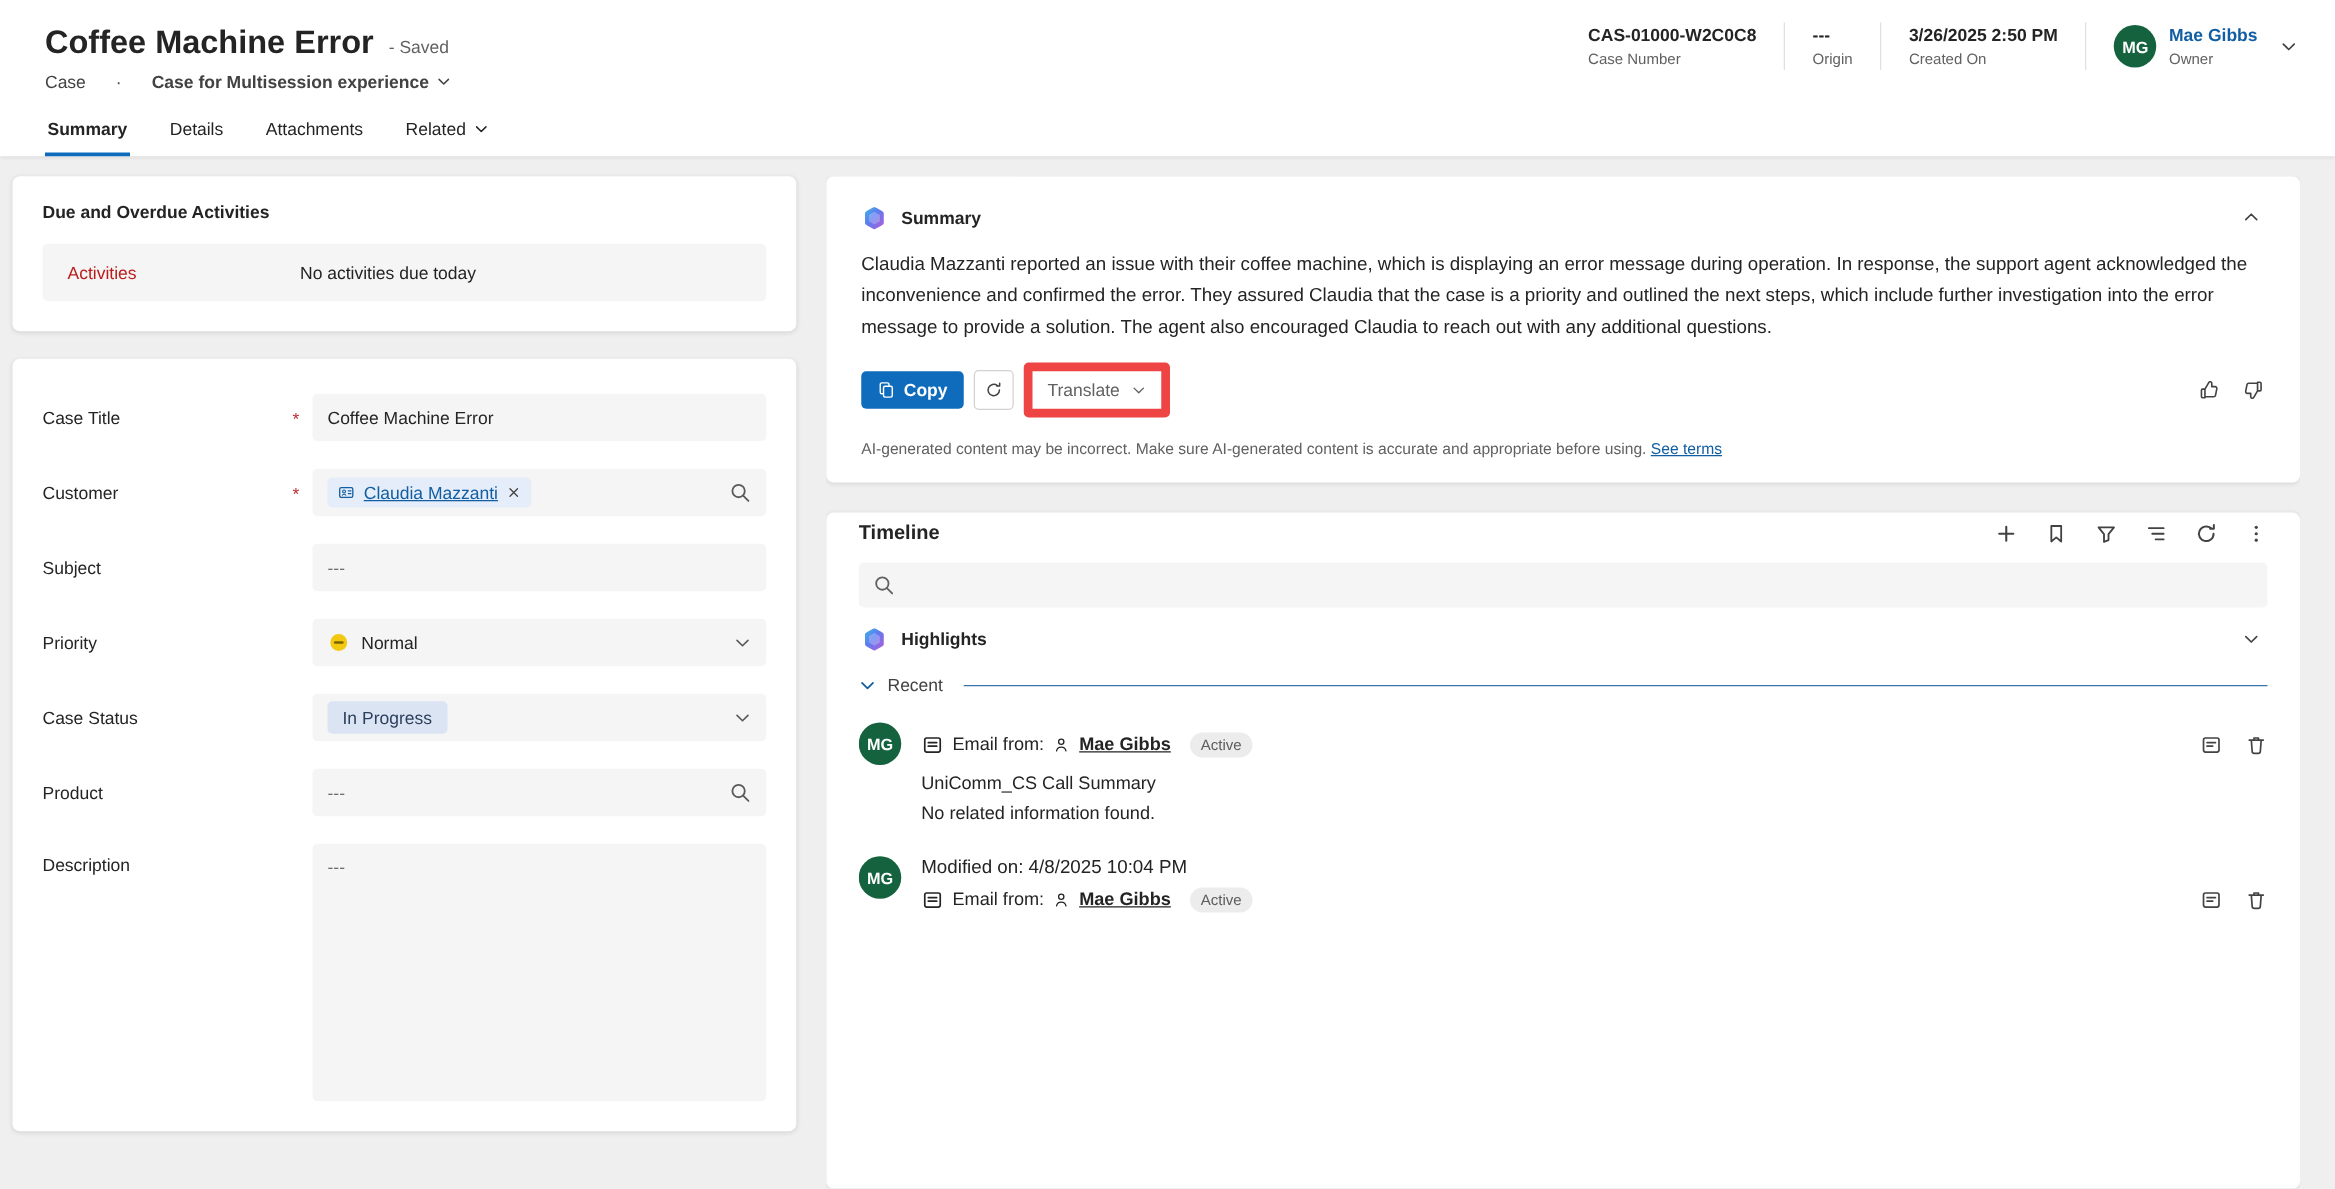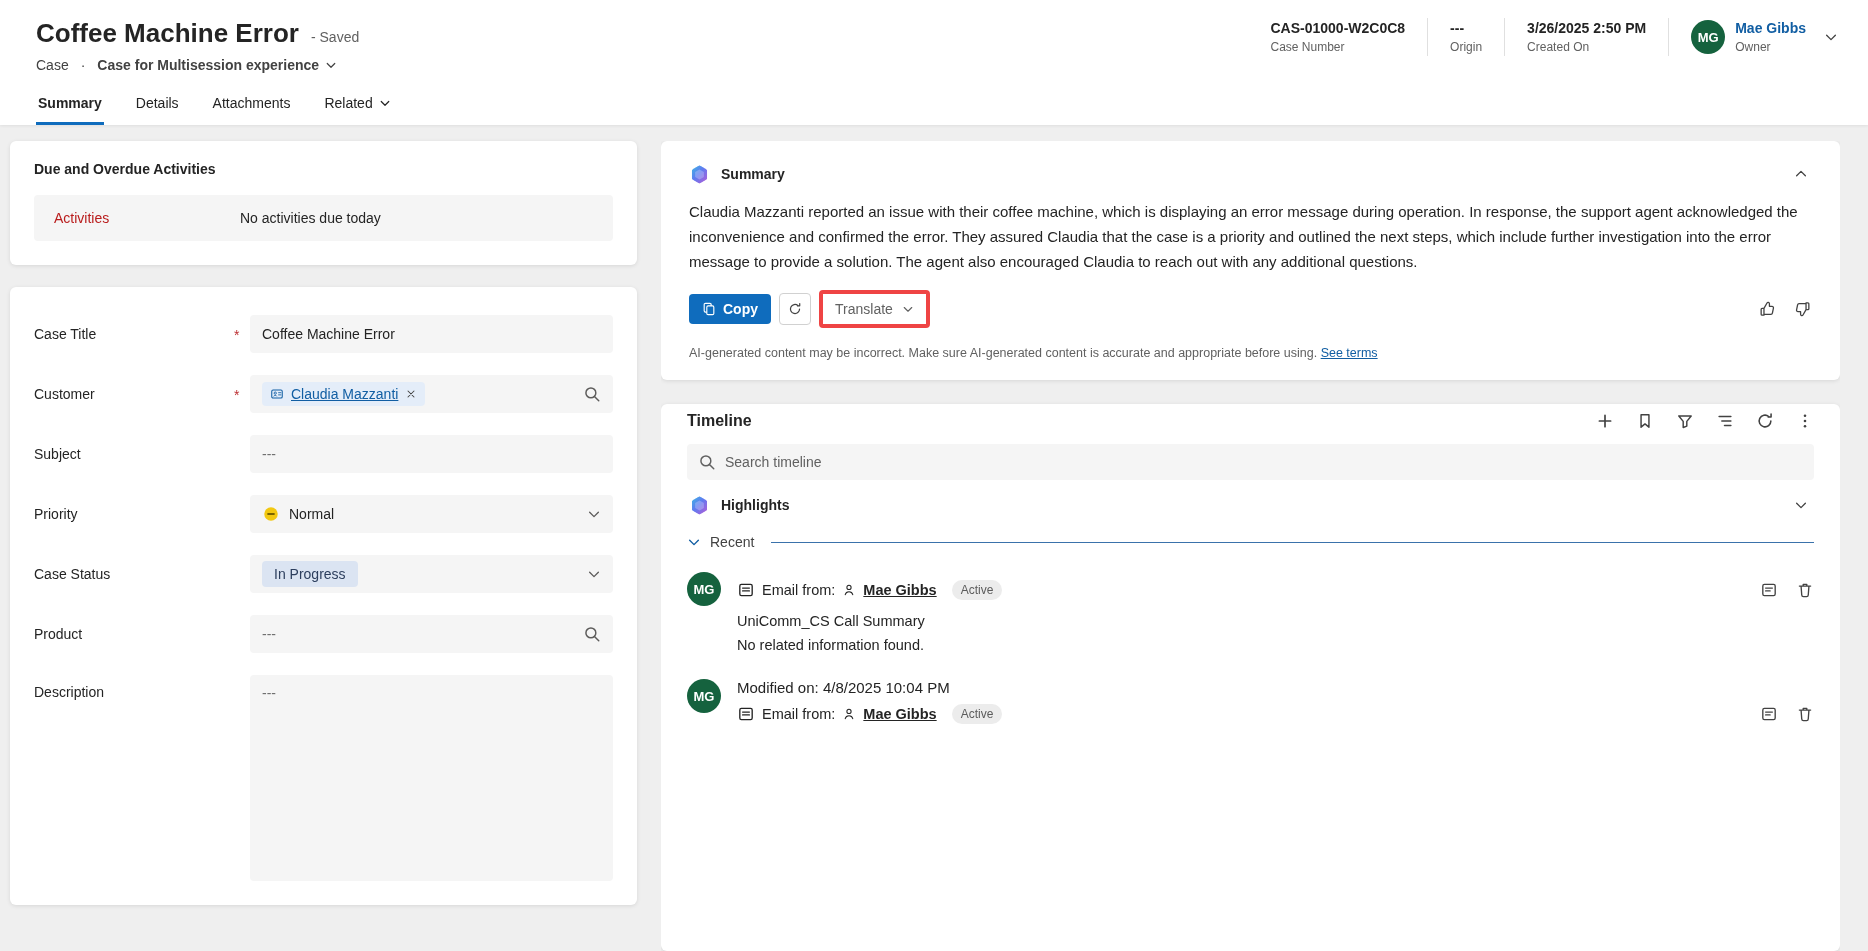--- a/index.html
+++ b/index.html
@@ -5,21 +5,21 @@
   * { margin:0; padding:0; box-sizing:border-box; }
   html,body { width:1868px; height:951px; overflow:hidden; }
   body { font-family:"Liberation Sans","DejaVu Sans",sans-serif; background:#efefef; color:#242424; font-size:14px; }
   .app { width:100%; height:100%; display:flex; flex-direction:column; }
 
   
   .page-header { background:#fff; padding:18px 30px 0 36px; position:relative; flex:0 0 auto; box-shadow:0 1px 3px rgba(0,0,0,.07); z-index:5; }
   .title-row { display:flex; align-items:baseline; gap:12px; }
   .page-title { font-size:26px; font-weight:700; color:#242424; }
   .saved-status { font-size:14px; color:#616161; }
-  .subtitle-row { display:flex; align-items:flex-end; gap:12px; margin-top:8px; font-size:14px; color:#424242; }
+  .subtitle-row { display:flex; align-items:flex-end; gap:24px; margin-top:8px; font-size:14px; color:#424242; }
   .form-selector { display:flex; align-items:center; gap:6px; font-weight:700; cursor:pointer; }
   .tabs { display:flex; gap:30px; margin-top:14px; }
   .tab { padding:8px 2px 11px; font-size:14px; color:#242424; border-bottom:3px solid transparent; cursor:pointer; display:flex; align-items:center; gap:6px; }
   .tab.active { font-weight:700; border-bottom-color:#0f6cbd; }
 
   .header-stats { position:absolute; top:18px; right:26px; display:flex; align-items:center; }
   .hstat { padding:2px 22px; }
   .hstat .v { font-size:14px; font-weight:700; color:#242424; white-space:nowrap; }
   .hstat .l { font-size:12px; color:#616161; margin-top:4px; }
   .hdiv { width:1px; height:38px; background:#e0e0e0; }
@@ -60,21 +60,21 @@
 
   
   .summary-card { padding:22px 28px 20px; flex:0 0 auto; }
   .scard-head { display:flex; align-items:center; gap:11px; }
   .scard-title { font-size:14px; font-weight:700; }
   .collapse-btn { margin-left:auto; color:#424242; cursor:pointer; display:flex; padding:4px; }
   .summary-body { margin-top:14px; font-size:15px; line-height:25px; color:#242424; }
   .summary-actions { margin-top:16px; display:flex; align-items:center; gap:8px; }
   .btn-primary { display:flex; align-items:center; gap:7px; background:#0f6cbd; color:#fff; border:none; border-radius:4px; padding:7px 13px; font-size:14px; font-weight:700; font-family:inherit; cursor:pointer; }
   .btn-icon { width:32px; height:32px; border:1px solid #d1d1d1; background:#fff; border-radius:4px; color:#424242; display:flex; align-items:center; justify-content:center; cursor:pointer; }
-  .btn-outline { display:flex; align-items:center; gap:9px; border:4px solid #ef4444; background:#fff; border-radius:4px; padding:7px 12px; font-size:14px; color:#616161; font-family:inherit; cursor:pointer; }
+  .btn-outline { display:flex; align-items:center; gap:9px; border:7px solid #ef4444; background:#fff; border-radius:4px; padding:7px 12px; font-size:14px; color:#616161; font-family:inherit; cursor:pointer; }
   .feedback { margin-left:auto; display:flex; align-items:center; gap:18px; color:#424242; }
   .feedback .fb { cursor:pointer; display:flex; }
   .disclaimer { margin-top:18px; font-size:12.5px; color:#616161; }
   .see-terms { color:#115ea3; text-decoration:underline; cursor:pointer; }
 
   
   .timeline-card { flex:1; min-height:0; padding:8px 26px; display:flex; flex-direction:column; overflow:hidden; }
   .tl-head { display:flex; align-items:center; }
   .tl-title { font-size:16px; font-weight:700; }
   .tl-tools { margin-left:auto; display:flex; align-items:center; gap:22px; color:#424242; }
@@ -422,21 +422,20 @@
           </span>
         </div>
 
         <div class="tl-search">
           <span>
               <svg class="ic" viewBox="0 0 16 16">
                 <circle cx="7" cy="7" r="4.4" fill="none" stroke="currentColor" stroke-width="1.3"></circle>
                 <path d="M10.4 10.4L14 14" stroke="currentColor" stroke-width="1.3" stroke-linecap="round"></path>
               </svg>
             </span>
-          <input type="text" placeholder="Search timeline" style="">
         </div>
 
 
         <div class="hl-row">
           <span>
               <svg class="copilot-icon" viewBox="0 0 24 24">
                 <path d="M12 1.8c.5 0 5.6 2.8 7.9 4.4.4.3.7.8.7 1.3v9c0 .5-.3 1-.7 1.3-2.3 1.6-7.4 4.4-7.9 4.4s-5.6-2.8-7.9-4.4a1.6 1.6 0 0 1-.7-1.3v-9c0-.5.3-1 .7-1.3C6.4 4.6 11.5 1.8 12 1.8z" fill="url(#copilotGrad)"></path>
                 <path d="M12 6.2l5 2.9v5.8l-5 2.9-5-2.9V9.1z" fill="#ffffff" opacity="0.25"></path>
               </svg>
             </span>

